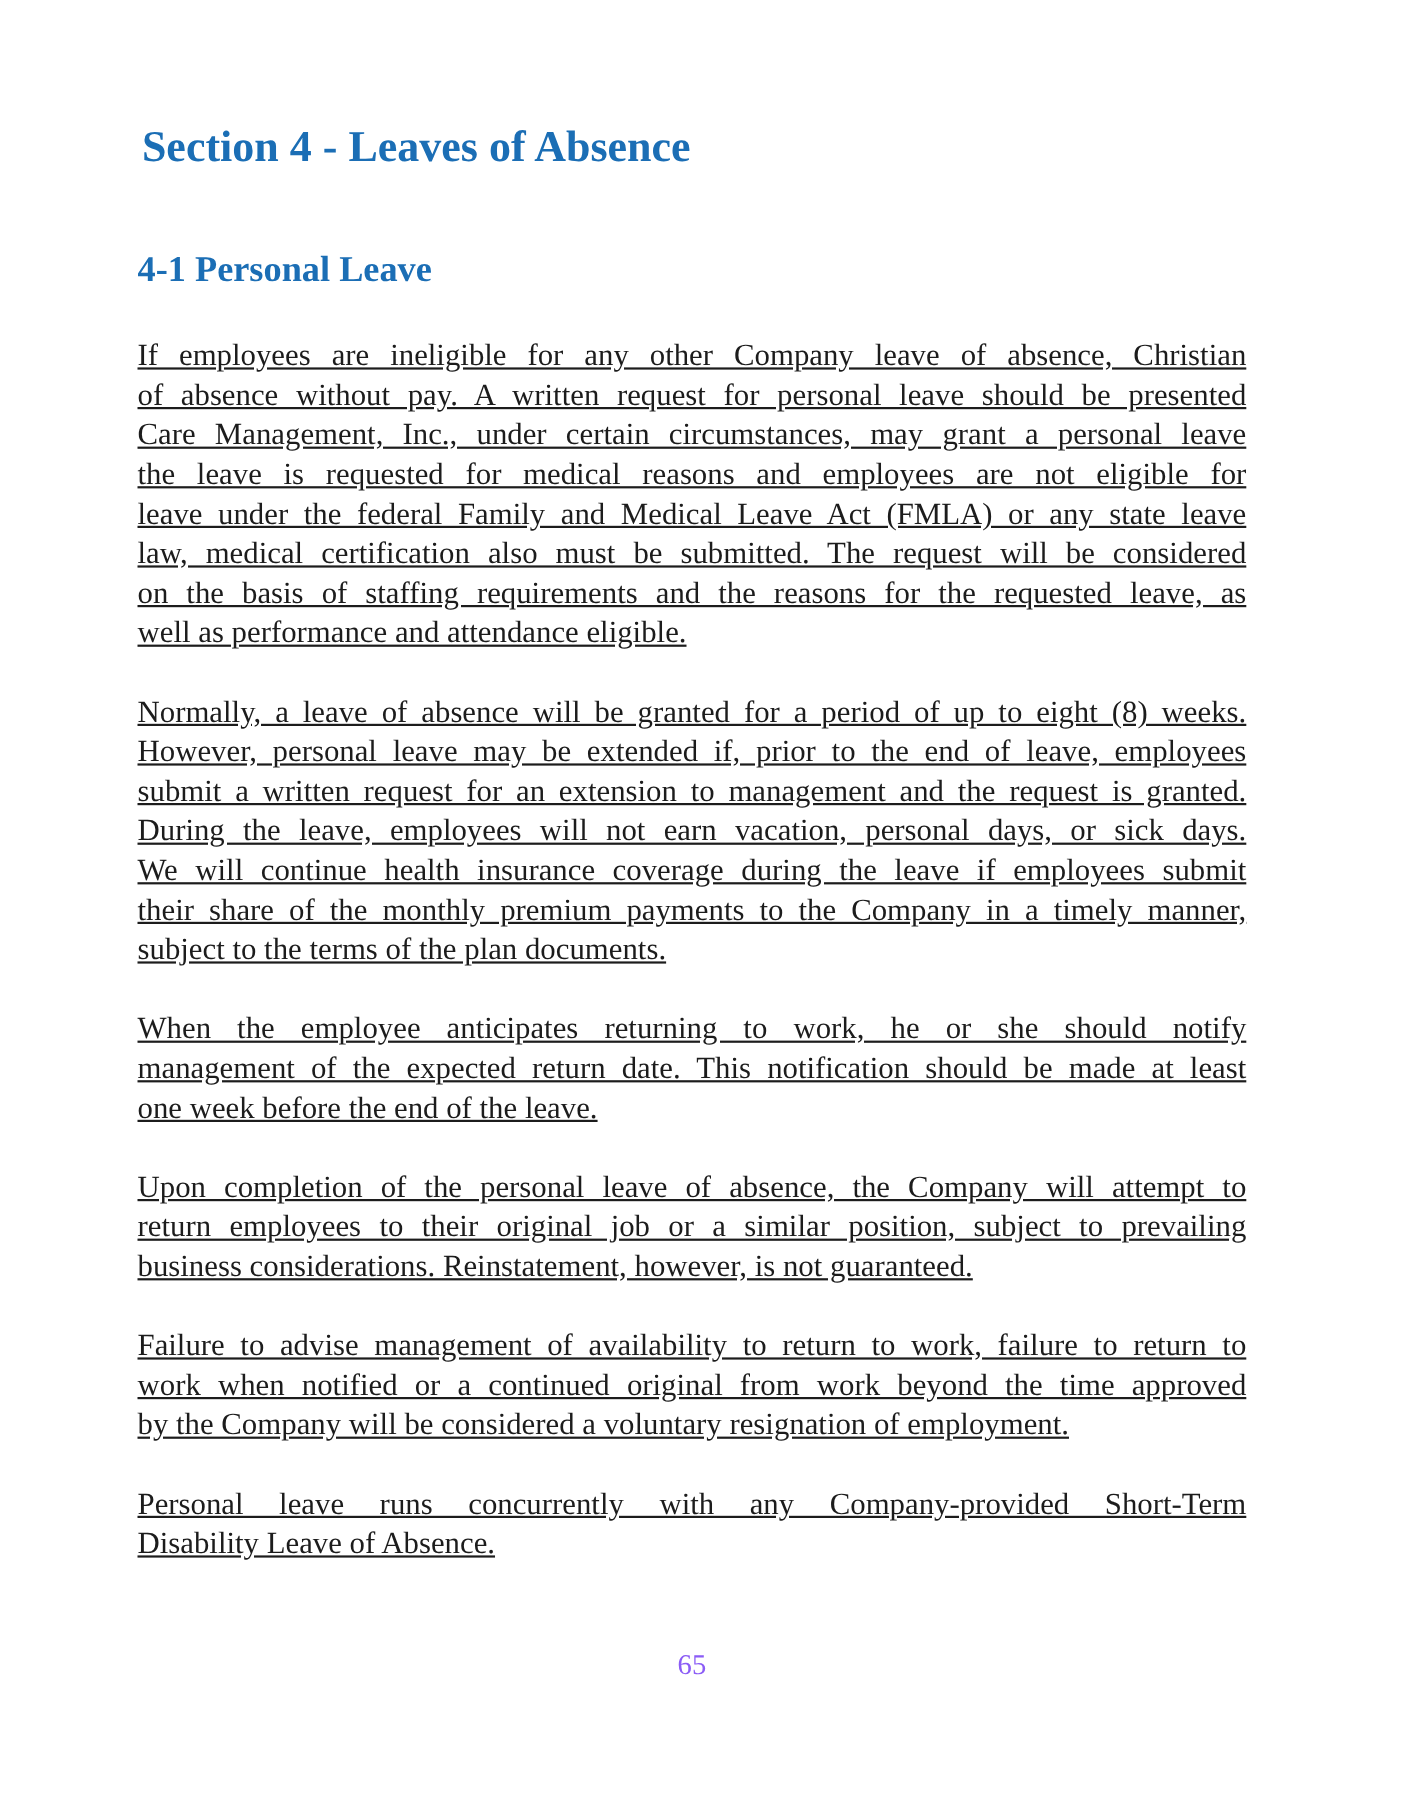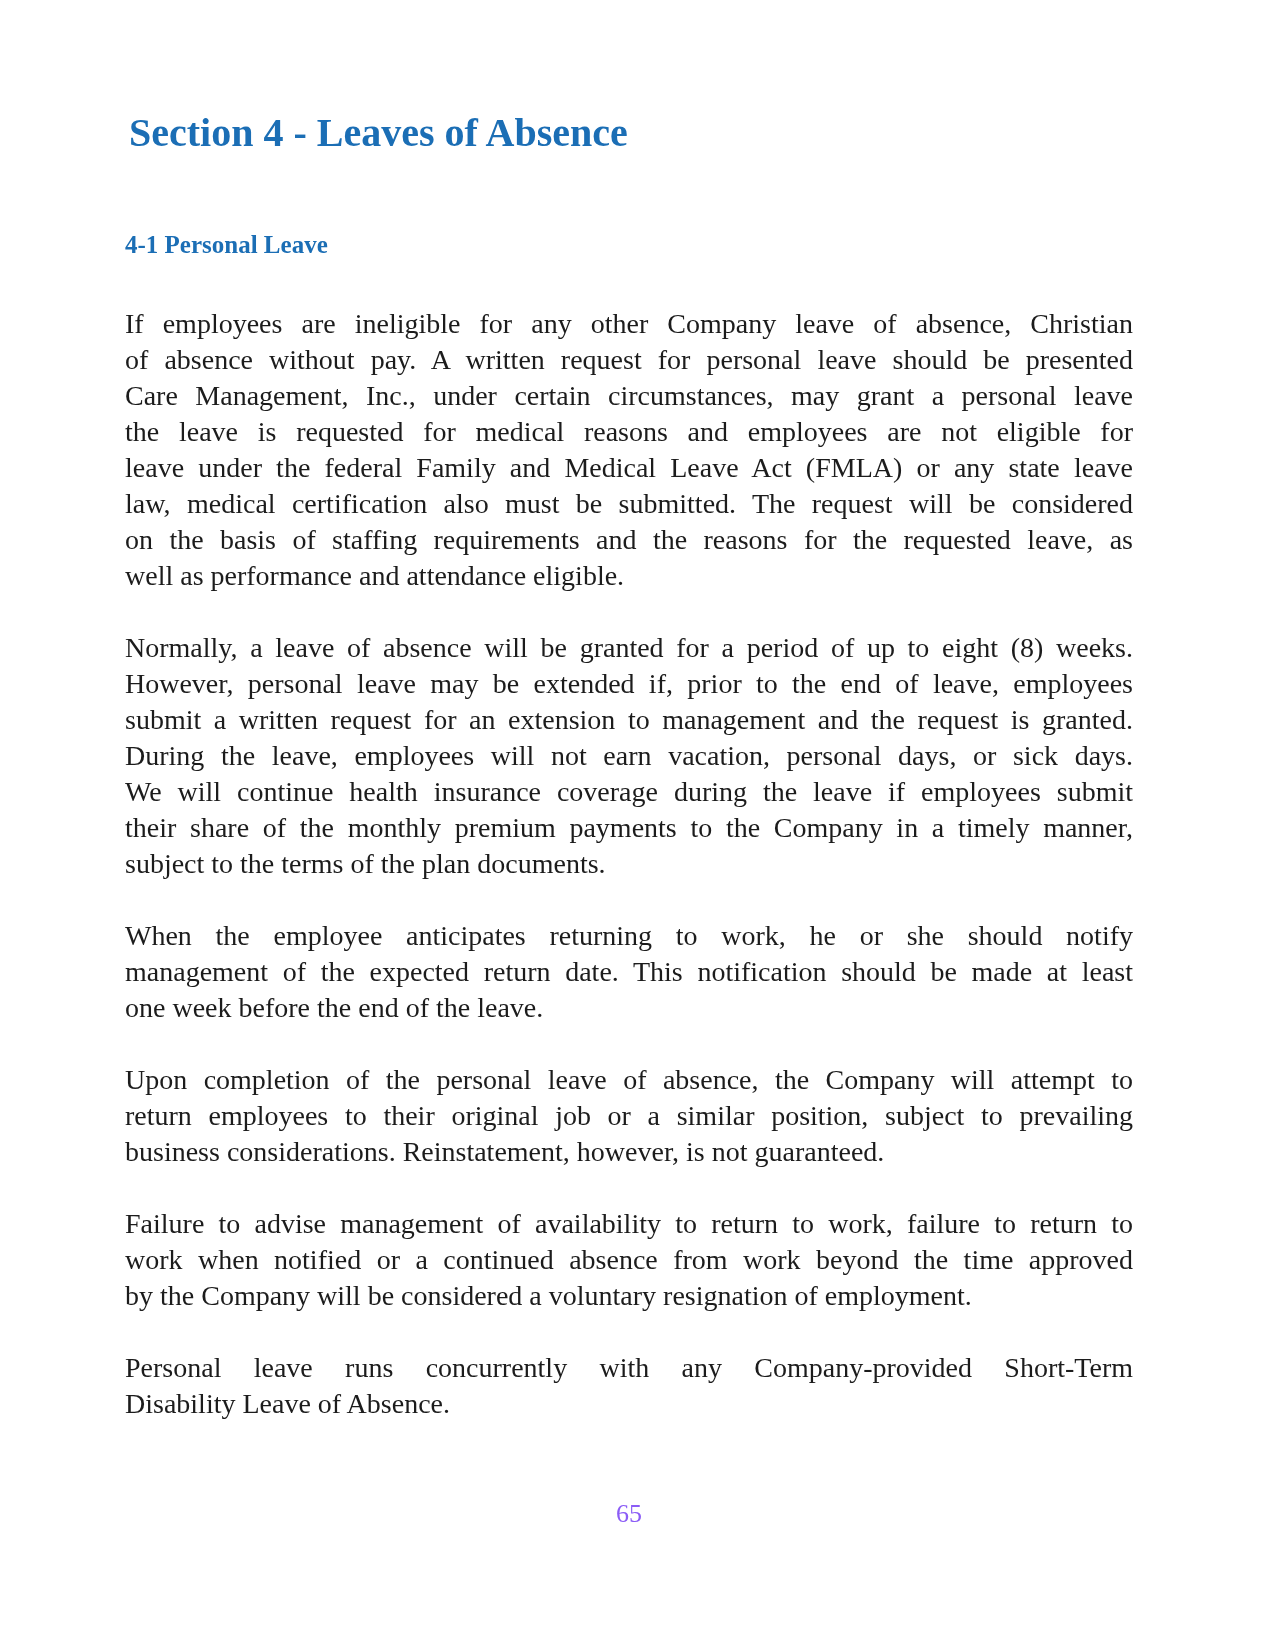--- a/index.html
+++ b/index.html
@@ -24,27 +24,28 @@
   }
   .section-heading {
     margin: 4px;
     padding-top: 106px;
     font-size: 40px;
     line-height: 46px;
     font-weight: bold;
   }
   .subsection-heading {
     margin: 70px 0 0 0;
-    font-size: 25px;
+    font-size: 33px;
     line-height: 38px;
     font-weight: bold;
   }
   .body-paragraphs {
     margin-top: 42px;
     font-size: 28px;
+    text-decoration: underline;
   }
   .paragraph {
     margin: 0 0 36px 0;
   }
   .line {
     line-height: 36px;
     text-align: justify;
     white-space: normal;
   }
   .line.fill {
@@ -92,21 +93,21 @@
         <div class="line fill">management of the expected return date. This notification should be made at least</div>
         <div class="line">one week before the end of the leave.</div>
       </div>
       <div class="paragraph">
         <div class="line fill">Upon completion of the personal leave of absence, the Company will attempt to</div>
         <div class="line fill">return employees to their original job or a similar position, subject to prevailing</div>
         <div class="line">business considerations. Reinstatement, however, is not guaranteed.</div>
       </div>
       <div class="paragraph">
         <div class="line fill">Failure to advise management of availability to return to work, failure to return to</div>
-        <div class="line fill">work when notified or a continued absence from work beyond the time approved</div>
+        <div class="line fill">work when notified or a continued original from work beyond the time approved</div>
         <div class="line">by the Company will be considered a voluntary resignation of employment.</div>
       </div>
       <div class="paragraph">
         <div class="line fill">Personal leave runs concurrently with any Company-provided Short-Term</div>
         <div class="line">Disability Leave of Absence.</div>
       </div>
     </div>
 </div>
 
 <div class="page-footer">

